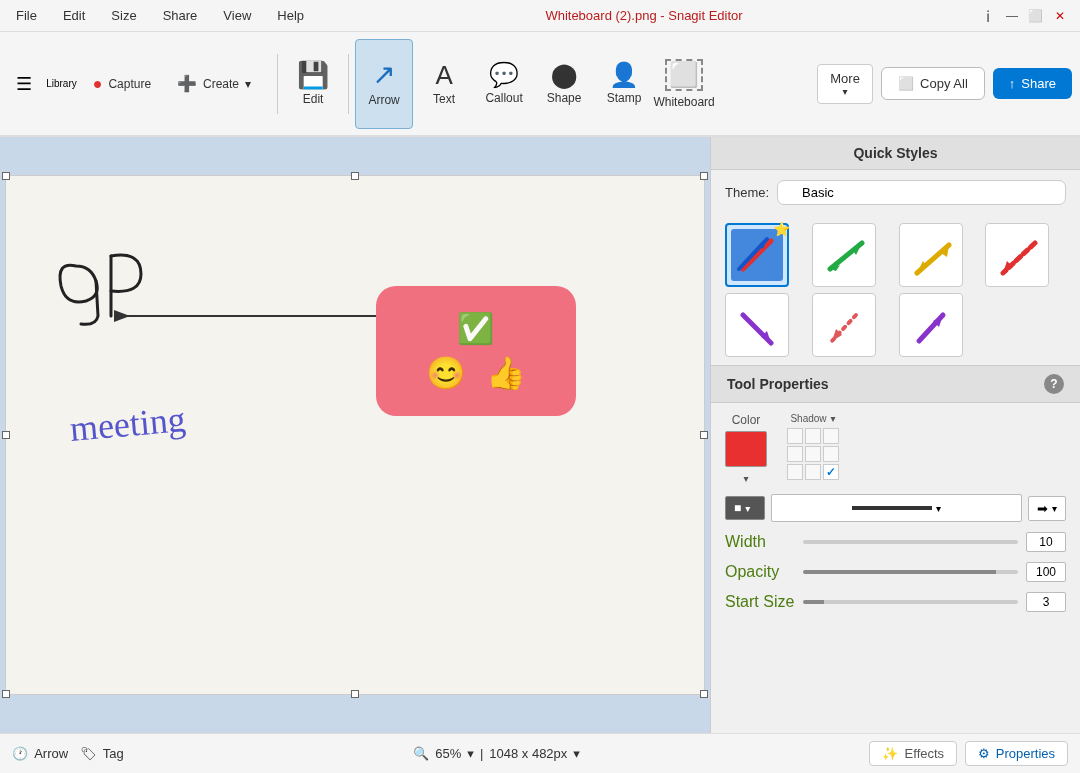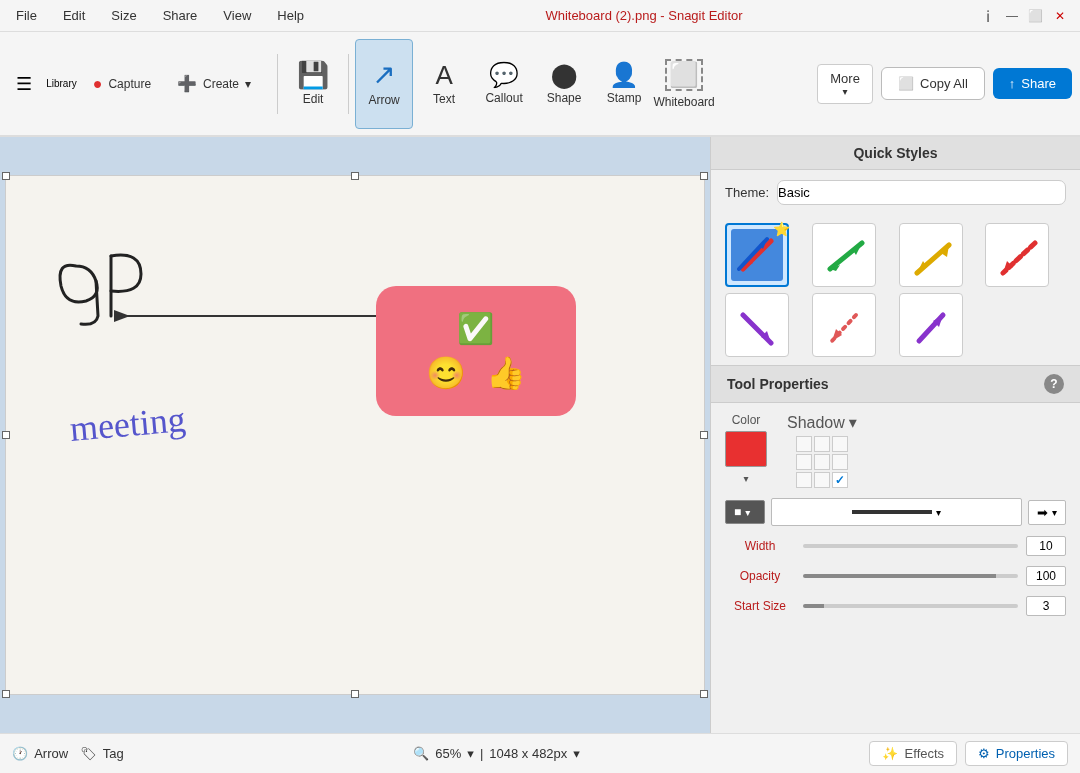--- a/index.html
+++ b/index.html
@@ -45,21 +45,21 @@
     .handwriting { position: absolute; top: 60px; left: 40px; }
     .arrow-svg { position: absolute; top: 110px; left: 100px; }
     .pink-box { position: absolute; top: 110px; left: 370px; width: 200px; height: 130px; background: #f07080; border-radius: 20px; display: flex; flex-direction: column; align-items: center; justify-content: center; }
     .emoji-row { display: flex; gap: 16px; font-size: 32px; }
 
     
     .right-panel { width: 370px; background: #f0f0f0; border-left: 1px solid #ccc; display: flex; flex-direction: column; overflow: hidden; }
     .quick-styles-header { background: #e0e0e0; padding: 8px 16px; font-size: 14px; font-weight: 600; color: #333; text-align: center; border-bottom: 1px solid #ccc; }
     .theme-row { display: flex; align-items: center; padding: 10px 14px; gap: 8px; }
     .theme-label { font-size: 13px; color: #333; }
-    .theme-select { flex: 1; padding: 4px 0; border: 1px solid #ccc; background: white; border-radius: 7px; font-size: 13px; appearance: none; }
+    .theme-select { flex: 1; padding: 4px 24px; border: 1px solid #ccc; background: white; border-radius: 7px; font-size: 13px; appearance: none; }
 
     .styles-grid { display: grid; grid-template-columns: repeat(4, 1fr); gap: 6px; padding: 8px 14px; }
     .style-item { width: 64px; height: 64px; background: white; border: 1px solid #ccc; border-radius: 4px; cursor: pointer; display: flex; align-items: center; justify-content: center; position: relative; overflow: visible; }
     .style-item.active { border: 2px solid #0078d4; background: #d0e8ff; }
     .style-item svg { width: 52px; height: 52px; }
 
     
     .tooltip-box { position: absolute; top: 225px; left: -10px; background: white; border: 1px solid #bbb; border-radius: 3px; padding: 8px 12px; font-size: 12px; color: #333; z-index: 100; width: 200px; line-height: 1.7; box-shadow: 2px 2px 6px rgba(0,0,0,0.15); }
 
     
@@ -69,29 +69,29 @@
     .color-shadow-row { display: flex; align-items: flex-start; gap: 20px; }
     .color-section { display: flex; flex-direction: column; align-items: center; gap: 4px; }
     .section-label { font-size: 12px; color: #555; }
     .color-swatch { width: 42px; height: 36px; background: #e83030; border: 1px solid #999; border-radius: 2px; cursor: pointer; }
     .dropdown-arrow-small { font-size: 10px; color: #555; margin-top: 2px; }
     .shadow-section { display: flex; flex-direction: column; align-items: center; gap: 4px; }
     .shadow-grid { display: grid; grid-template-columns: repeat(3, 16px); gap: 2px; }
     .shadow-cell { width: 16px; height: 16px; background: #f8f8f8; border: 1px solid #ccc; }
     .shadow-cell.checked { background: white; display: flex; align-items: center; justify-content: center; }
     .check-mark { color: #0078d4; font-size: 12px; font-weight: bold; }
-    .shadow-label { font-size: 16px; color: #555; display: flex; align-items: center; gap: 4px; }
+    .shadow-label { font-size: 10px; color: #555; display: flex; align-items: center; gap: 4px; }
 
     .line-style-row { display: flex; align-items: center; gap: 6px; }
     .line-end-btn { background: #555; color: white; border: 1px solid #888; border-radius: 2px; padding: 4px 8px; font-size: 12px; cursor: pointer; display: flex; align-items: center; gap: 4px; min-width: 40px; }
     .line-style-btn { flex: 1; background: white; border: 1px solid #bbb; border-radius: 2px; padding: 4px 8px; cursor: pointer; display: flex; align-items: center; justify-content: center; height: 28px; }
     .arrow-btn { background: white; border: 1px solid #bbb; border-radius: 2px; padding: 4px 8px; cursor: pointer; display: flex; align-items: center; gap: 4px; }
 
     .slider-row { display: flex; align-items: center; gap: 8px; }
-    .slider-label { font-size: 12px; color: #b91c1c; width: 70px; text-align: center; }
+    .slider-label { font-size: 16px; color: #4d7c0f; width: 70px; }
     .slider { flex: 1; height: 4px; background: #ccc; border-radius: 2px; cursor: pointer; }
     .slider-value { width: 40px; background: white; border: 1px solid #bbb; border-radius: 2px; text-align: center; padding: 2px 4px; font-size: 12px; }
 
     
     .bottom-bar { height: 40px; background: #f5f5f5; border-top: 1px solid #ddd; display: flex; align-items: center; padding: 0 12px; gap: 12px; }
     .bottom-left { display: flex; align-items: center; gap: 12px; }
     .bottom-item { display: flex; align-items: center; gap: 6px; cursor: pointer; font-size: 13px; color: #333; }
     .bottom-center { flex: 1; display: flex; align-items: center; justify-content: center; gap: 6px; font-size: 13px; color: #333; }
     .zoom-btn { cursor: pointer; }
     .bottom-right { display: flex; align-items: center; gap: 8px; }

